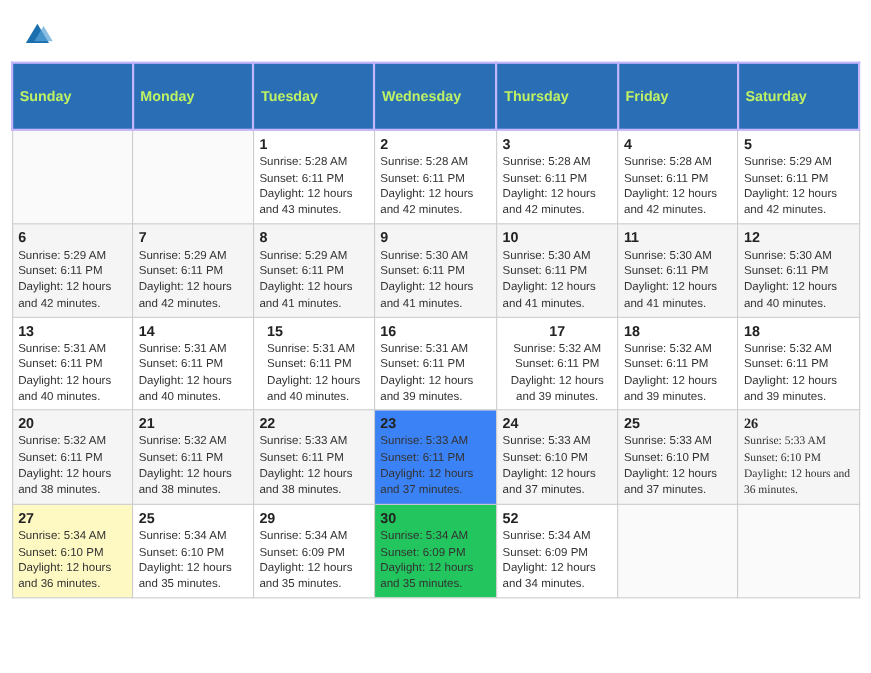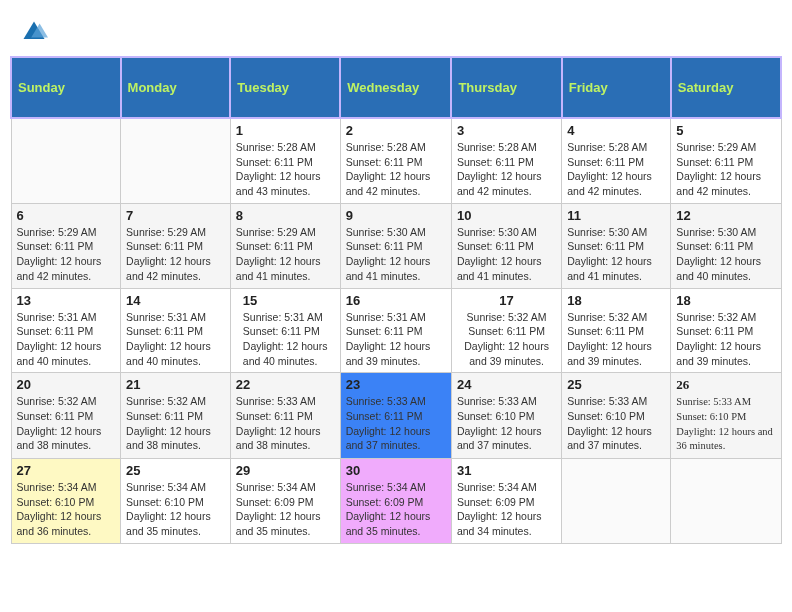--- a/index.html
+++ b/index.html
@@ -242,25 +242,25 @@
           <div class="day-info">Sunrise: 5:34 AM<br>Sunset: 6:10 PM<br>Daylight: 12 hours and 36 minutes.</div>
         </td>
         <td style="background: rgb(255, 255, 255);">
           <span class="day-number">25</span>
           <div class="day-info">Sunrise: 5:34 AM<br>Sunset: 6:10 PM<br>Daylight: 12 hours and 35 minutes.</div>
         </td>
         <td style="background: rgb(255, 255, 255);">
           <span class="day-number">29</span>
           <div class="day-info">Sunrise: 5:34 AM<br>Sunset: 6:09 PM<br>Daylight: 12 hours and 35 minutes.</div>
         </td>
-        <td style="background: #f0abfc;">
+        <td style="background: #22c55e;">
           <span class="day-number">30</span>
           <div class="day-info">Sunrise: 5:34 AM<br>Sunset: 6:09 PM<br>Daylight: 12 hours and 35 minutes.</div>
         </td>
         <td style="background: rgb(255, 255, 255);">
-          <span class="day-number">31</span>
+          <span class="day-number">52</span>
           <div class="day-info">Sunrise: 5:34 AM<br>Sunset: 6:09 PM<br>Daylight: 12 hours and 34 minutes.</div>
         </td>
         <td class="empty-cell" style="background: rgb(250, 250, 250);"></td>
         <td class="empty-cell" style="background: rgb(250, 250, 250);"></td>
       </tr>
     </tbody>
 </table>
 
 </body></html>

